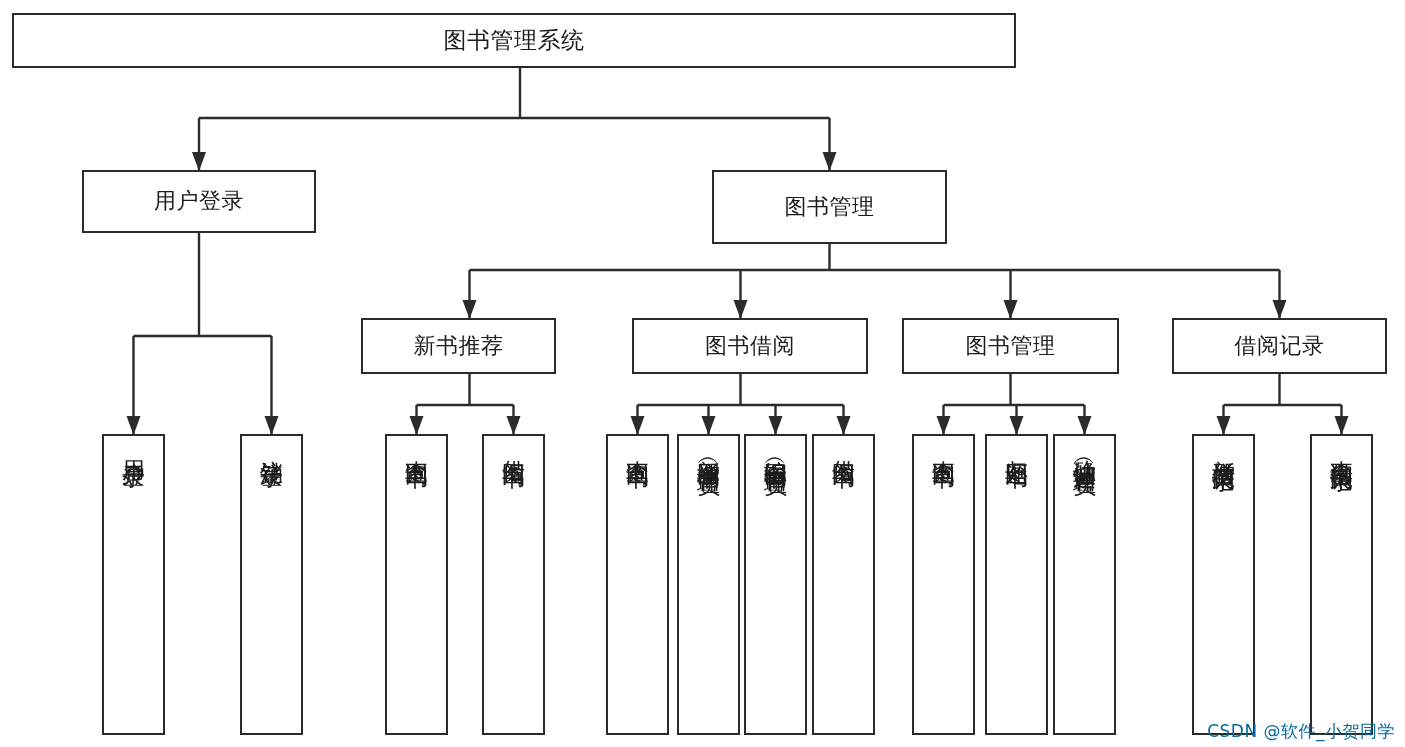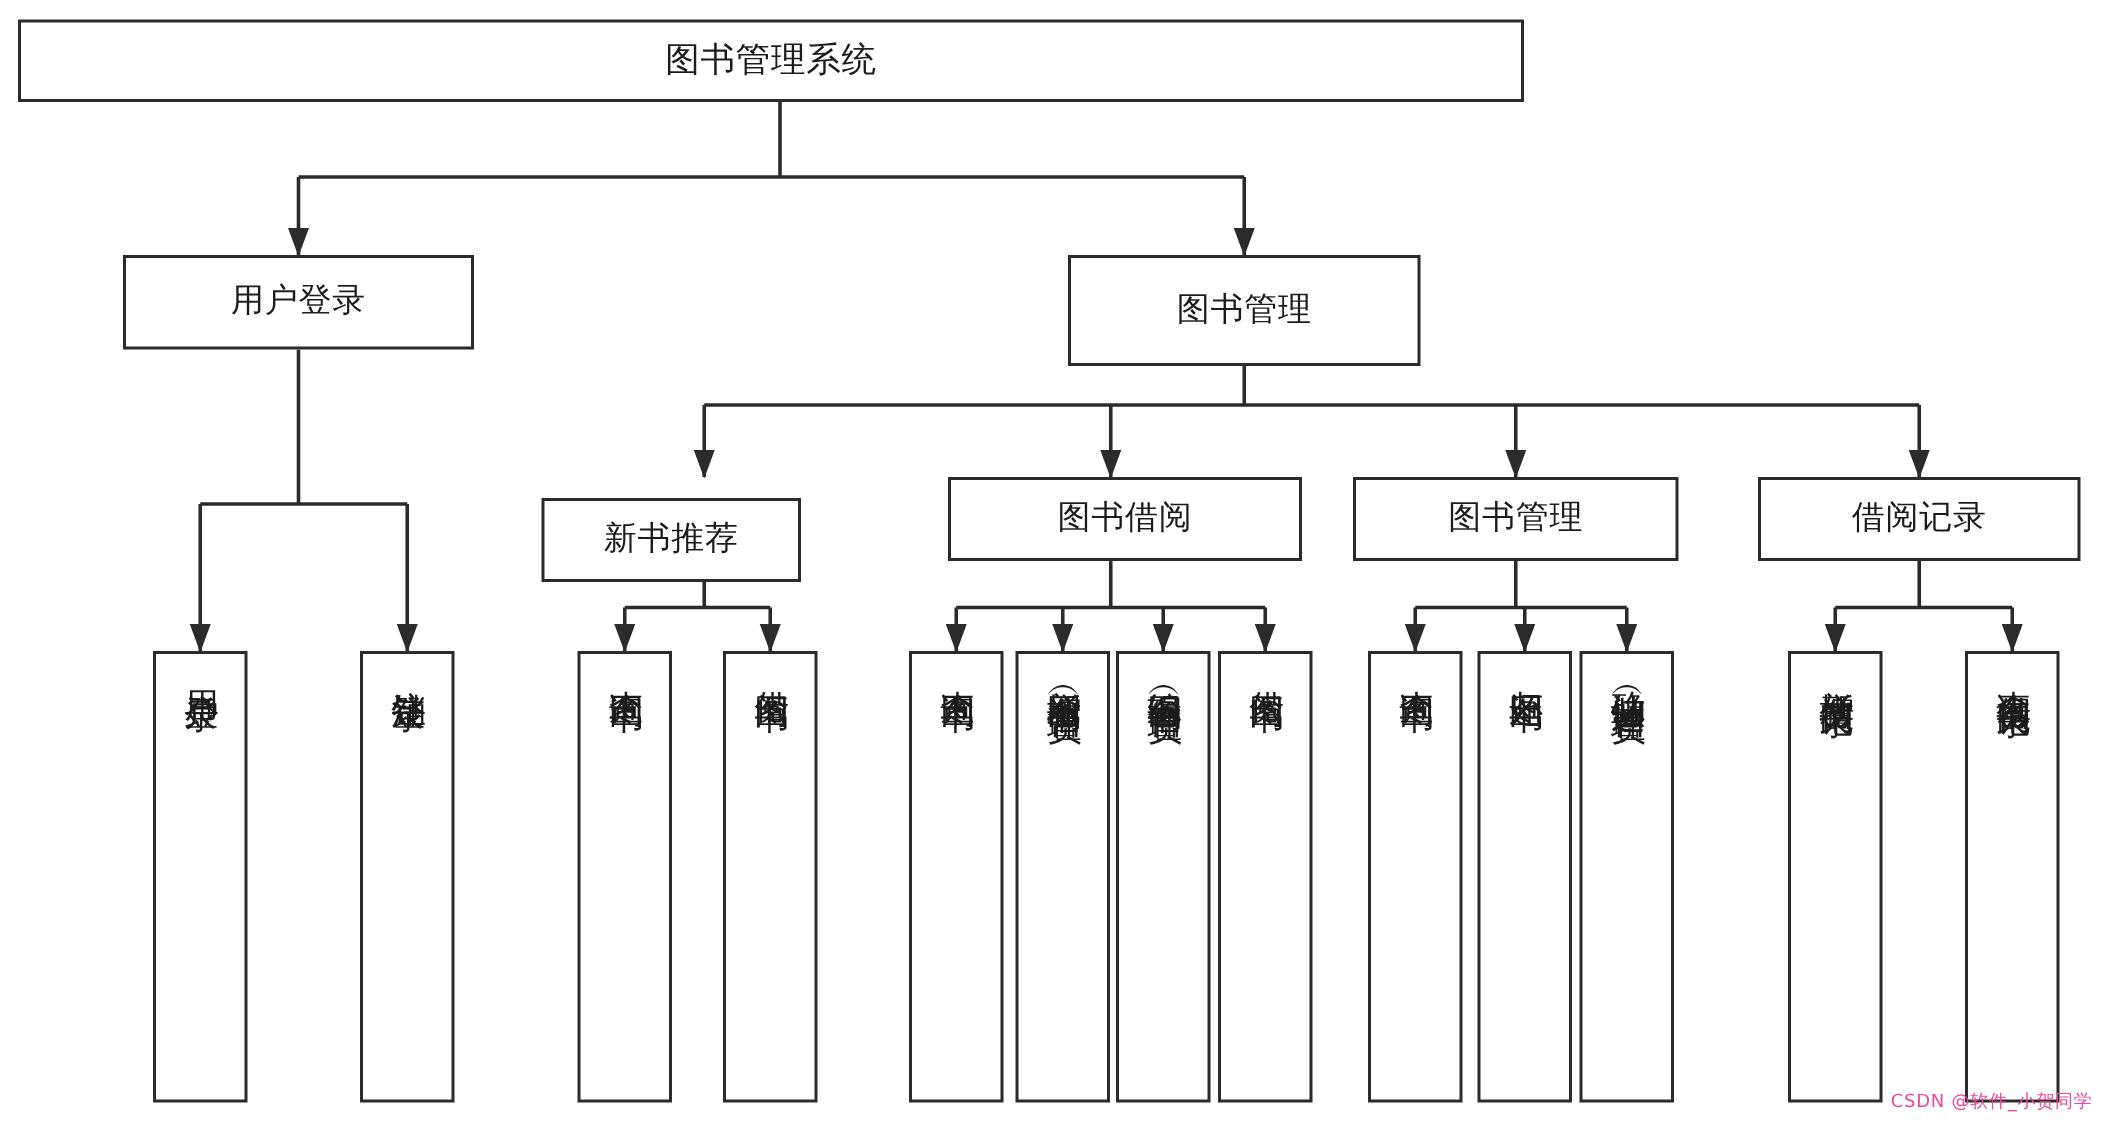--- a/index.html
+++ b/index.html
@@ -72,22 +72,22 @@
     fill: none;
     stroke-linecap: butt;
   }
   .edge-arrow {
     fill: #2b2b2b;
   }
   #watermark {
     position: absolute;
     right: 10px;
     bottom: 4px;
-    font-size: 12px;
-    color: #ec4899;
+    font-size: 17px;
+    color: #0369a1;
     letter-spacing: 0.5px;
     white-space: nowrap;
     user-select: none;
   }
 </style>
 </head>
 <body>
 
 <div id="diagram-root">
   <svg id="edge-layer" viewBox="0 0 1405 747" width="1405" height="747" aria-hidden="true">
@@ -147,21 +147,21 @@
   <div id="node-layer">
       <div class="node-box node-h node-root" style="left: 12px; top: 13px; width: 1004px; height: 55px;">
         <span class="node-label">图书管理系统</span>
       </div>
       <div class="node-box node-h" style="left: 82px; top: 170px; width: 234px; height: 63px;">
         <span class="node-label">用户登录</span>
       </div>
       <div class="node-box node-h" style="left: 712px; top: 170px; width: 235px; height: 74px;">
         <span class="node-label">图书管理</span>
       </div>
-      <div class="node-box node-h" style="left: 361px; top: 332px; width: 173px; height: 56px;">
+      <div class="node-box node-h" style="left: 361px; top: 318px; width: 195px; height: 56px;">
         <span class="node-label">新书推荐</span>
       </div>
       <div class="node-box node-h" style="left: 632px; top: 318px; width: 236px; height: 56px;">
         <span class="node-label">图书借阅</span>
       </div>
       <div class="node-box node-h" style="left: 902px; top: 318px; width: 217px; height: 56px;">
         <span class="node-label">图书管理</span>
       </div>
       <div class="node-box node-h" style="left: 1172px; top: 318px; width: 215px; height: 56px;">
         <span class="node-label">借阅记录</span>

